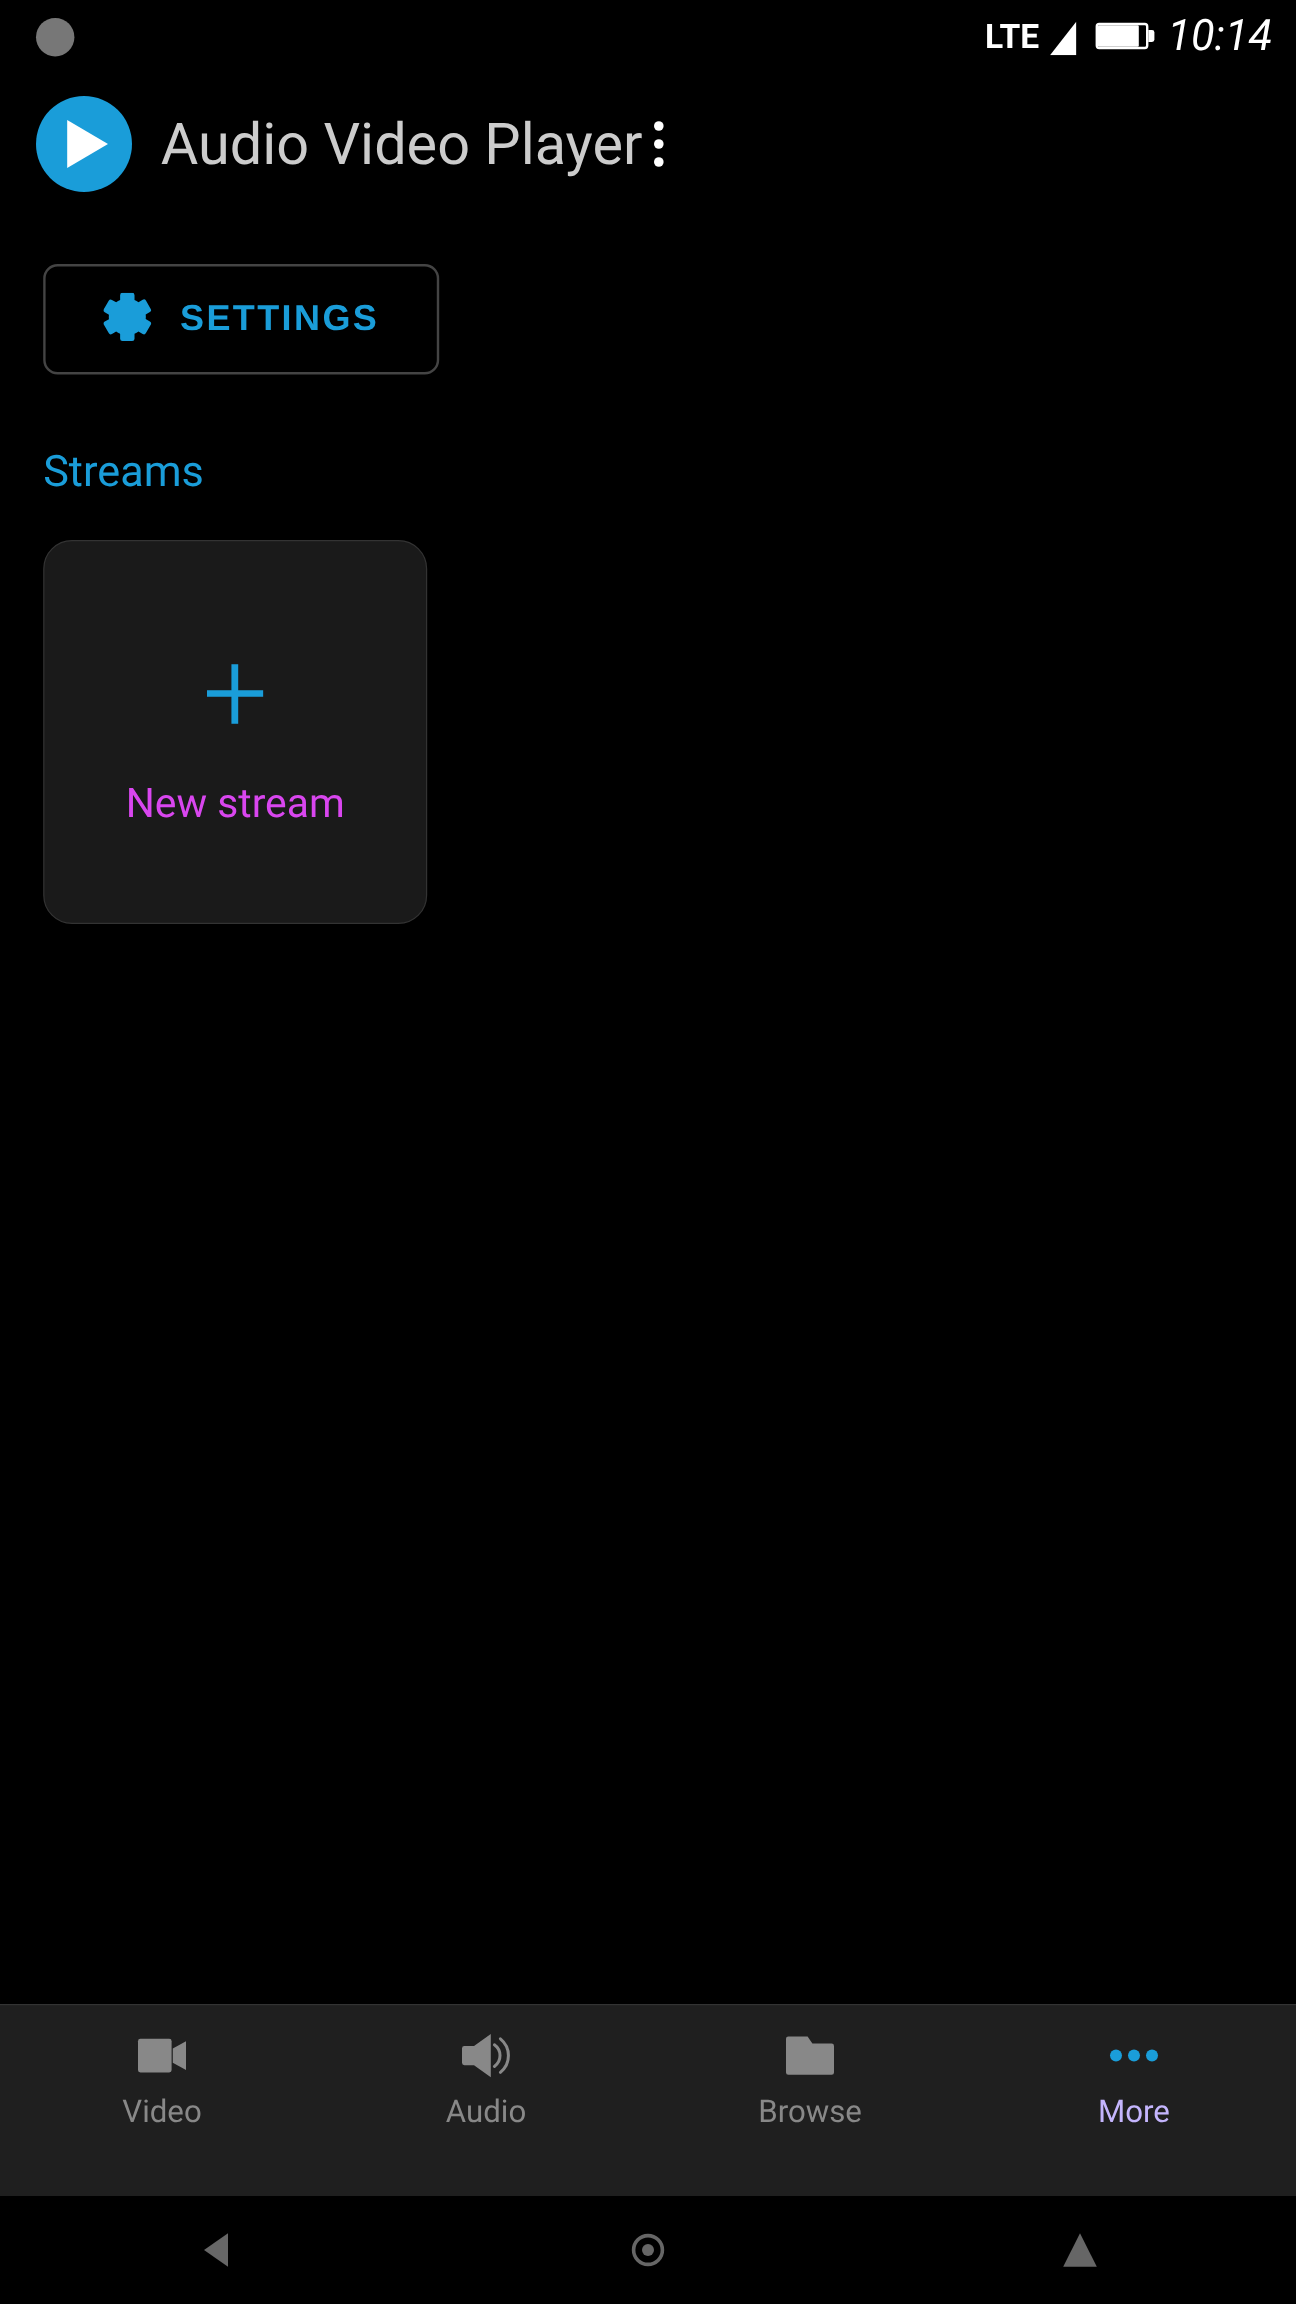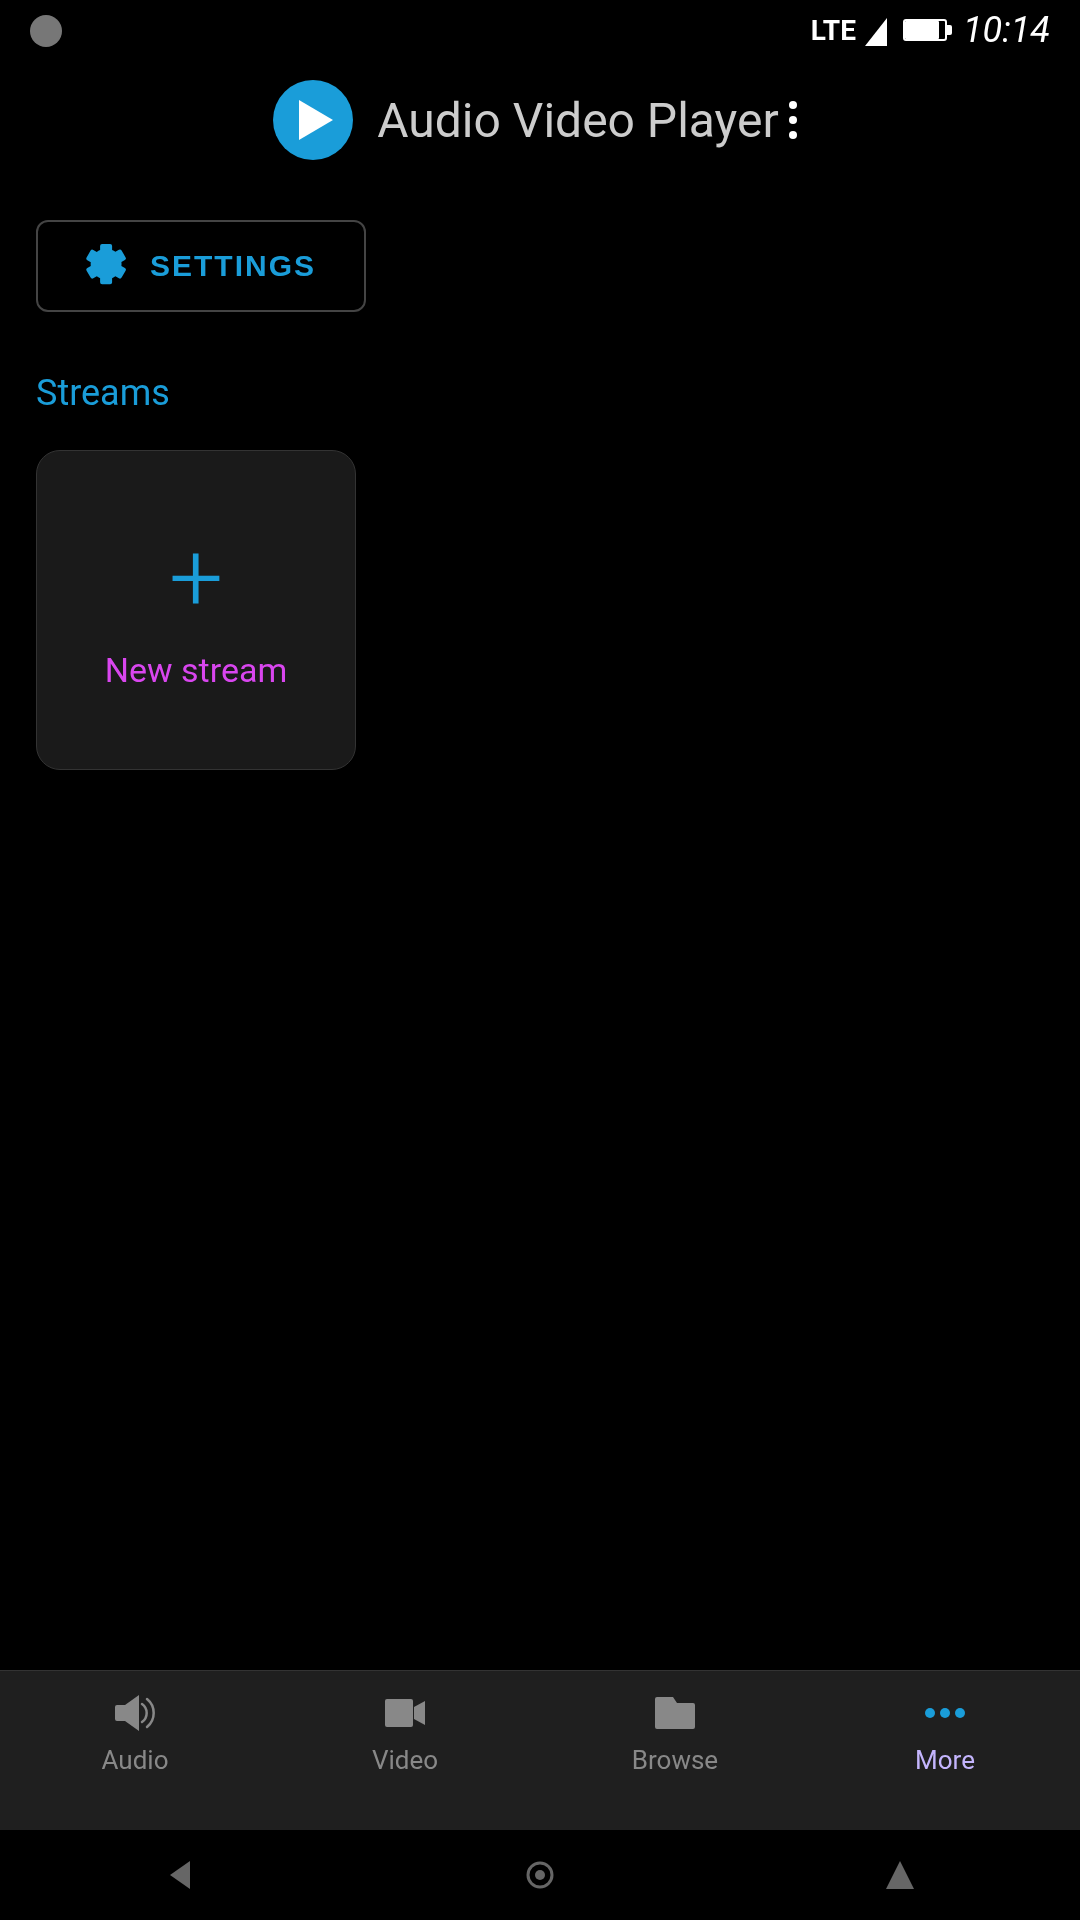--- a/index.html
+++ b/index.html
@@ -20,21 +20,21 @@
     }
 
     
     .status-bar {
       width: 100%;
       height: 60px;
       background-color: #000000;
       display: flex;
       align-items: center;
       justify-content: flex-end;
-      padding: 0 30px;
+      padding: 0 20px;
       gap: 16px;
     }
 
     .status-bar-left {
       position: absolute;
       left: 30px;
       top: 15px;
     }
 
     .status-bar-right {
@@ -79,21 +79,21 @@
     }
 
     
     .app-header {
       width: 100%;
       height: 120px;
       background-color: #000000;
       display: flex;
       align-items: center;
       padding: 0 30px;
-      justify-content: center;
+      justify-content: flex-start;
     }
 
     .header-left {
       display: flex;
       align-items: center;
       gap: 24px;
     }
 
     .app-logo {
       width: 80px;
@@ -302,32 +302,32 @@
   <div class="new-stream-card">
     <span class="new-stream-plus">+</span>
     <span class="new-stream-label">New stream</span>
   </div>
 </div>
 
 <div class="bottom-nav" style="bottom: 90px; height: 160px;">
 
   <div class="nav-item">
     <svg width="44" height="44" viewBox="0 0 44 44" fill="#888888">
+      <rect x="2" y="8" width="28" height="28" rx="2"></rect>
+      <polygon points="31,16 42,10 42,34 31,28"></polygon>
+    </svg>
+    <span class="nav-label">Video</span>
+  </div>
+
+  <div class="nav-item">
+    <svg width="44" height="44" viewBox="0 0 44 44" fill="#888888">
       <path d="M26 4l-14 10H4a2 2 0 0 0-2 2v12a2 2 0 0 0 2 2h8l14 10V4z"></path>
       <path d="M34 8a18 18 0 0 1 0 28M29 13a11 11 0 0 1 0 18" stroke="#888888" stroke-width="2.5" fill="none" stroke-linecap="round"></path>
     </svg>
     <span class="nav-label">Audio</span>
-  </div>
-
-  <div class="nav-item">
-    <svg width="44" height="44" viewBox="0 0 44 44" fill="#888888">
-      <rect x="2" y="8" width="28" height="28" rx="2"></rect>
-      <polygon points="31,16 42,10 42,34 31,28"></polygon>
-    </svg>
-    <span class="nav-label">Video</span>
   </div>
 
   <div class="nav-item">
     <svg width="44" height="44" viewBox="0 0 44 44" fill="#888888">
       <path d="M4 6h16l4 6h16a2 2 0 0 1 2 2v22a2 2 0 0 1-2 2H4a2 2 0 0 1-2-2V8a2 2 0 0 1 2-2z"></path>
     </svg>
     <span class="nav-label">Browse</span>
   </div>
 
 

